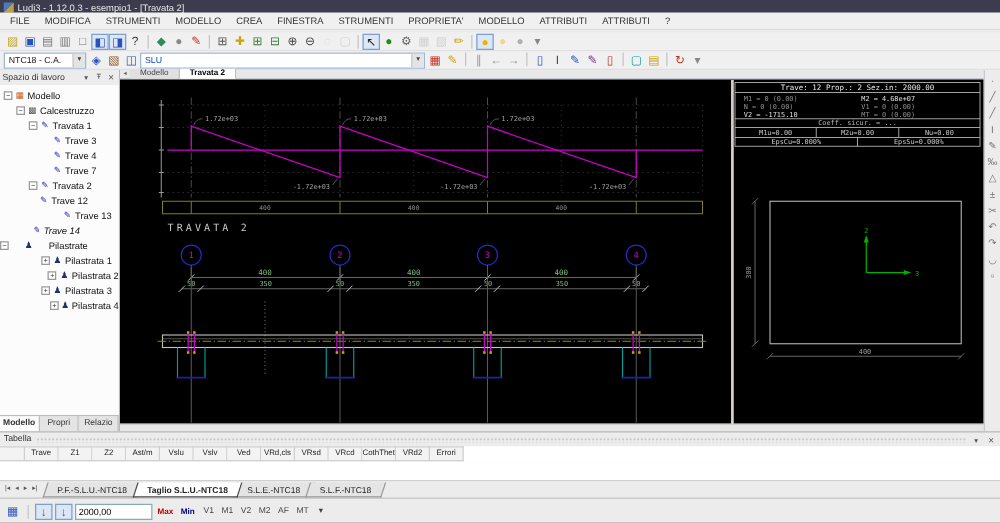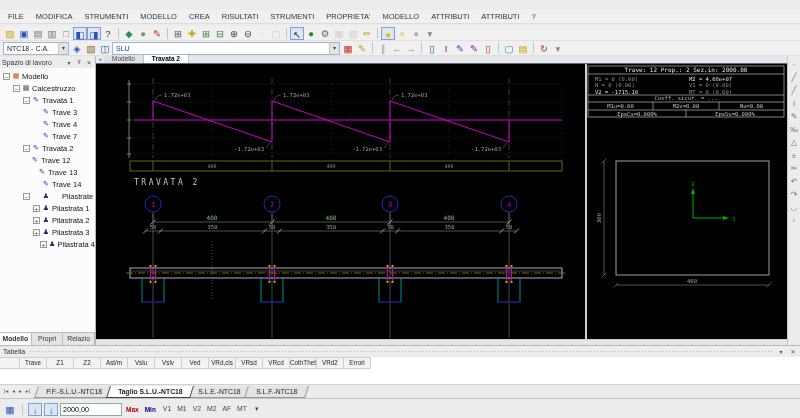--- a/index.html
+++ b/index.html
@@ -77,29 +77,33 @@
   .numfield{width:62px;height:13px;border:1px solid #8aa;background:#fff;font-size:7.2px;font-family:"Liberation Sans",sans-serif;padding:0 2px}
   .mm{font-size:6.5px;font-weight:bold;padding:0 2px}
   .tgl{font-size:6.8px;color:#444;padding:0 3px;line-height:12px}
   .ct{font-family:"DejaVu Sans Mono",monospace}
 </style>
 </head>
 <body>
 
 <div id="root">
 
+  <div id="titlebar">
+    <span class="appico"></span>
+    <span>Ludi3 - 1.12.0.3 - esempio1 - [Travata 2]</span>
+  </div>
 
   <div id="menubar">
 
   <div class="menu-item">FILE</div>
       <div class="menu-item">MODIFICA</div>
       <div class="menu-item">STRUMENTI</div>
       <div class="menu-item">MODELLO</div>
       <div class="menu-item">CREA</div>
-      <div class="menu-item">RISULTATI</div>
+      <div class="menu-item">FINESTRA</div>
       <div class="menu-item">STRUMENTI</div>
       <div class="menu-item">PROPRIETA'</div>
       <div class="menu-item">MODELLO</div>
       <div class="menu-item">ATTRIBUTI</div>
       <div class="menu-item">ATTRIBUTI</div>
       <div class="menu-item">?</div>
     </div>
 
   <div class="tbar" id="tb1">
 
@@ -218,41 +222,41 @@
         <div class="titem" style="padding-left: 23px;">
         <span class="texp">−</span>
         <span class="tico" style="color: rgb(32, 48, 192);">✎</span>
         <span class="tlab">Travata 2</span>
       </div>
         <div class="titem" style="padding-left: 22px;">
         <span class="texp"></span>
         <span class="tico" style="color: rgb(32, 48, 192);">✎</span>
         <span class="tlab">Trave 12</span>
       </div>
-        <div class="titem" style="padding-left: 29px;">
+        <div class="titem" style="padding-left: 41px;">
         <span class="texp"></span>
         <span class="tico" style="color: rgb(32, 48, 192);">✎</span>
         <span class="tlab">Trave 13</span>
       </div>
-        <div class="titem" style="padding-left: 33px;">
+        <div class="titem" style="padding-left: 16px; font-style: italic;">
         <span class="texp"></span>
         <span class="tico" style="color: rgb(32, 48, 192);">✎</span>
         <span class="tlab">Trave 14</span>
       </div>
-        <div class="titem" style="padding-left: 23px; gap: 12px;">
+        <div class="titem" style=" gap: 12px;">
         <span class="texp">−</span>
         <span class="tico" style="color: rgb(32, 48, 112);">♟</span>
         <span class="tlab">Pilastrate</span>
       </div>
         <div class="titem" style="padding-left: 33px;">
         <span class="texp">+</span>
         <span class="tico" style="color: rgb(32, 48, 112);">♟</span>
         <span class="tlab">Pilastrata 1</span>
       </div>
-        <div class="titem" style="padding-left: 33px;">
+        <div class="titem" style="padding-left: 33px; justify-content: flex-end;">
         <span class="texp">+</span>
         <span class="tico" style="color: rgb(32, 48, 112);">♟</span>
         <span class="tlab">Pilastrata 2</span>
       </div>
         <div class="titem" style="padding-left: 33px;">
         <span class="texp">+</span>
         <span class="tico" style="color: rgb(32, 48, 112);">♟</span>
         <span class="tlab">Pilastrata 3</span>
       </div>
         <div class="titem" style="padding-left: 40px;">

